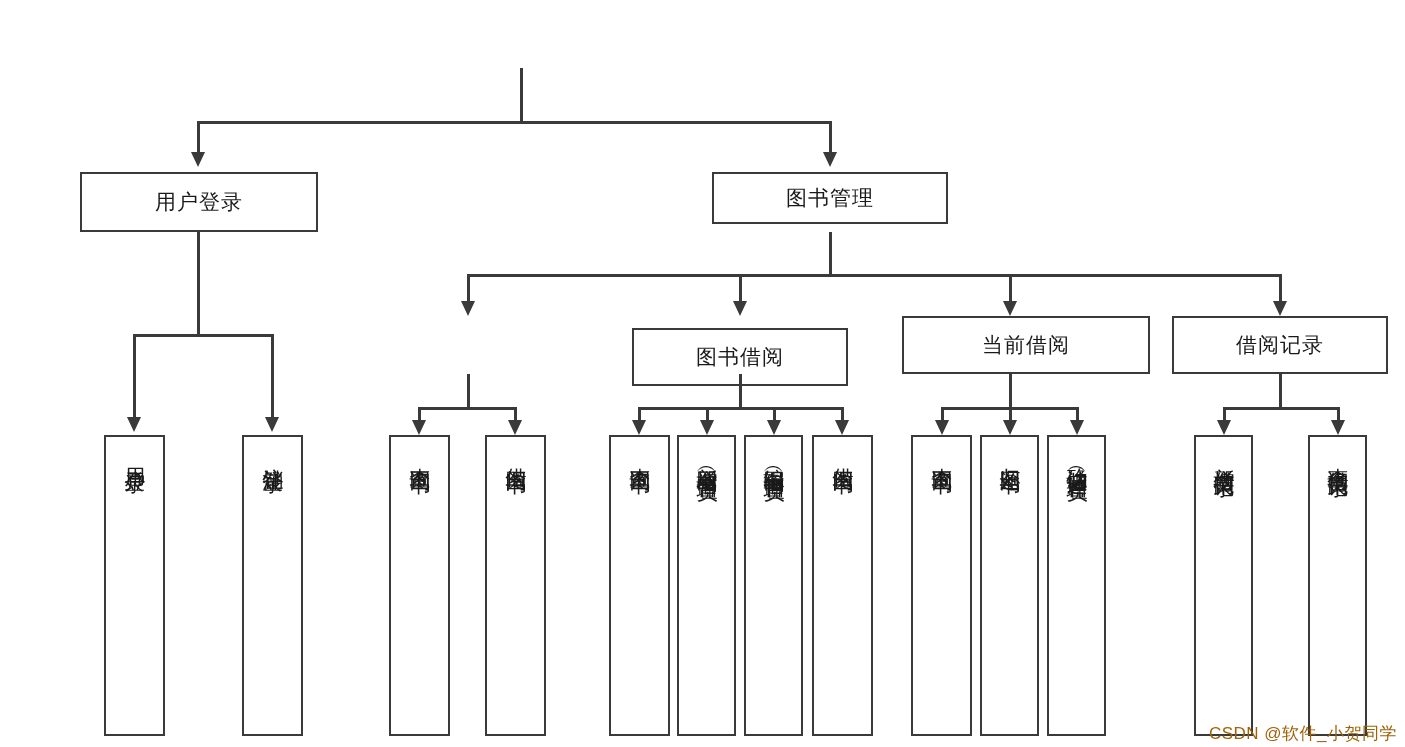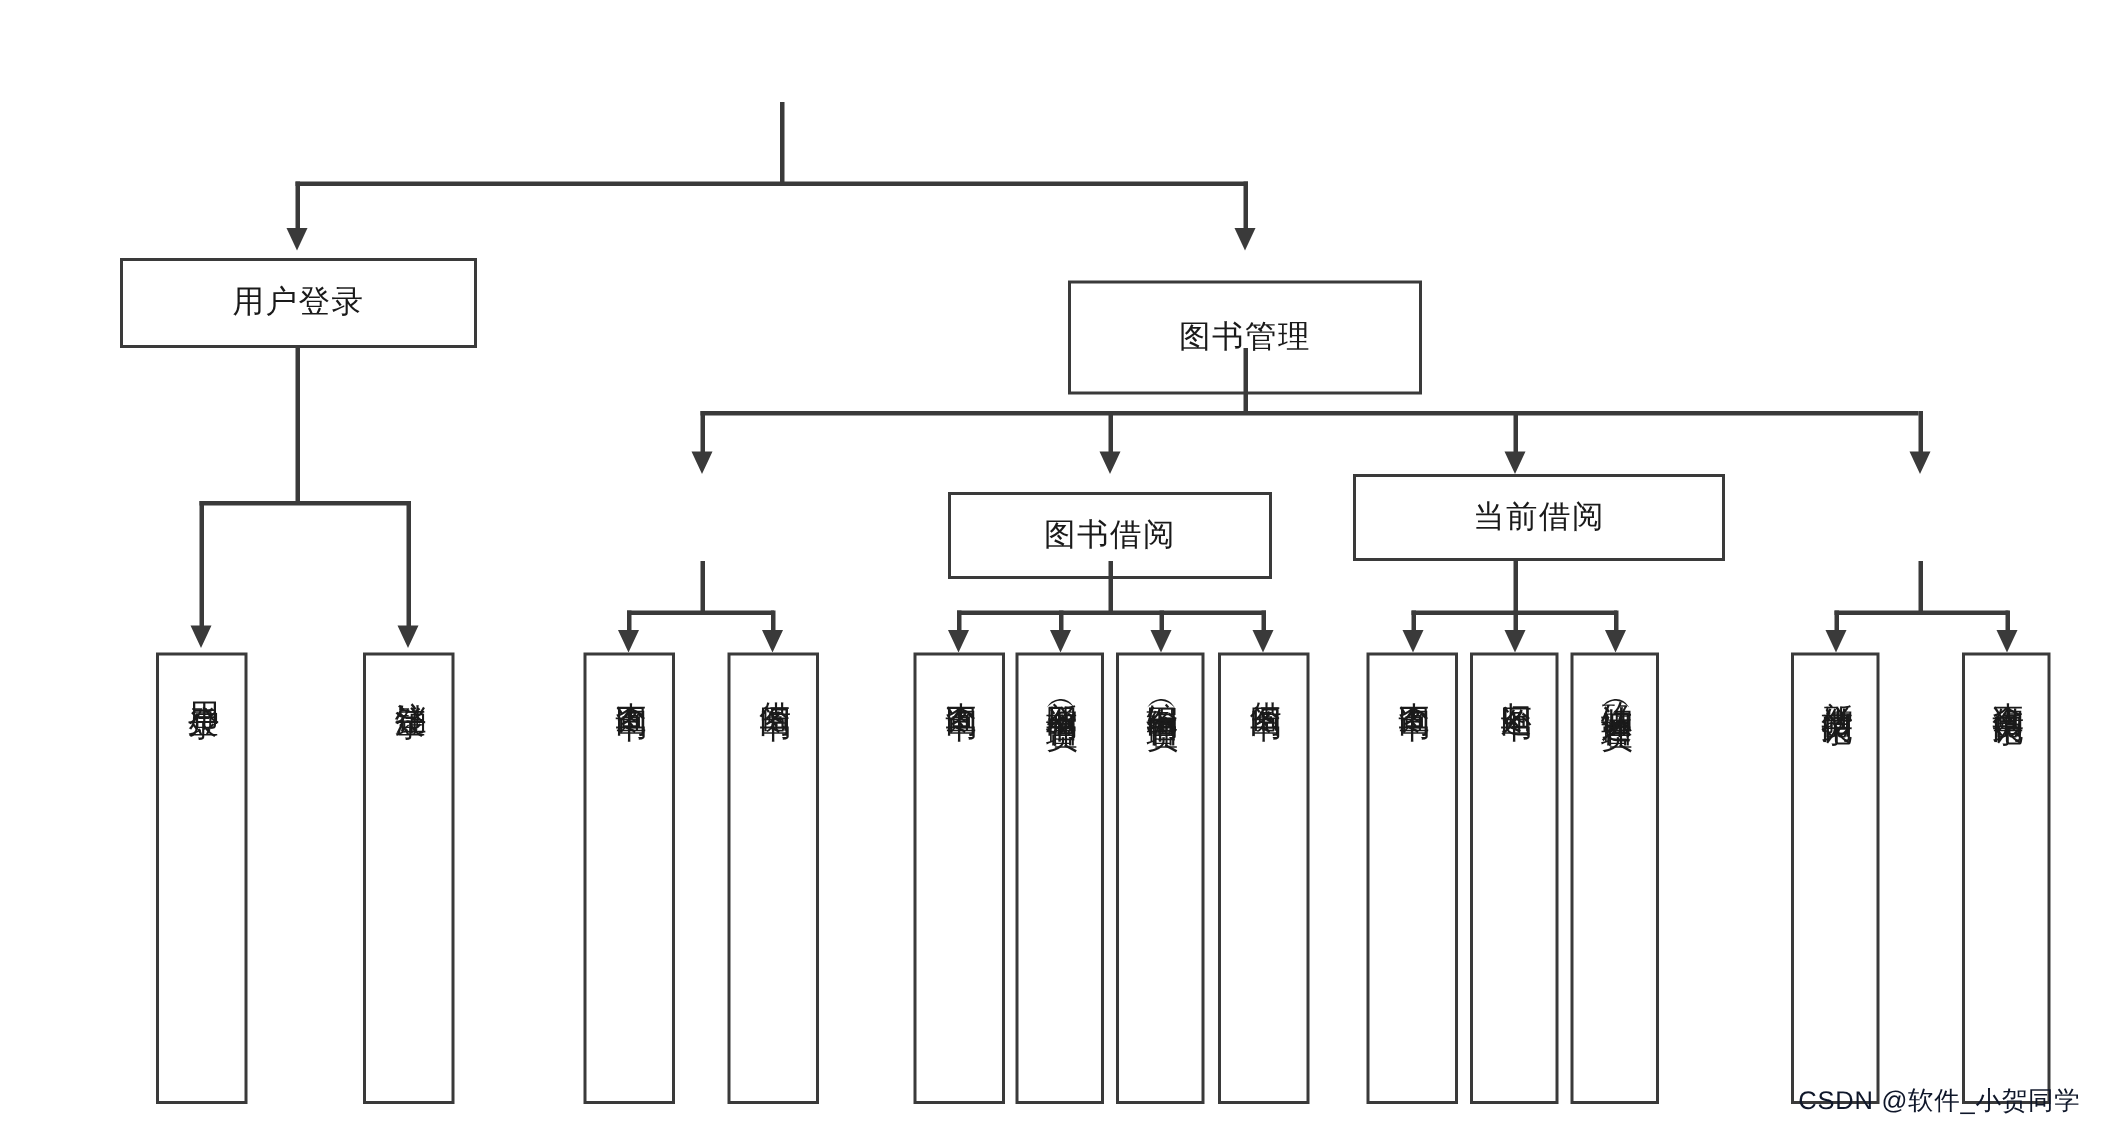--- a/index.html
+++ b/index.html
@@ -55,24 +55,24 @@
   .arrow{
     position:absolute;
     width:0;height:0;
     border-left:7px solid transparent;
     border-right:7px solid transparent;
     border-top:15px solid #3a3a3a;
   }
   
   #watermark{
     position:absolute;
-    right:18px;
+    right:8px;
     bottom:2px;
     font-size:17px;
-    color:#0f172a;
+    color:#a16207;
     letter-spacing:.5px;
     user-select:none;
     white-space:nowrap;
   }
 </style>
 </head>
 <body>
 
 <div id="canvas">
 
@@ -81,21 +81,21 @@
   <div class="edge h" style="left:197px; top:121px; width:635px;"></div>
   <div class="edge v" style="left:197px; top:121px; height:32px;"></div>
   <div class="arrow" style="left:191px; top:152px;"></div>
   <div class="edge v" style="left:829px; top:121px; height:32px;"></div>
   <div class="arrow" style="left:823px; top:152px;"></div>
 
   <div class="node h" style="left:80px;  top:172px; width:238px; height:60px;">
     <span>用户登录</span>
   </div>
 
-  <div class="node h" style="left:712px; top:172px; width:236px; height:76px;margin-top:15px;">
+  <div class="node h" style="left:712px; top:172px; width:236px; height:52px;">
     <span>图书管理</span>
   </div>
 
   <div class="edge v" style="left:197px; top:232px; height:103px;"></div>
   <div class="edge h" style="left:133px; top:334px; width:139px;"></div>
   <div class="edge v" style="left:133px; top:334px; height:84px;"></div>
   <div class="arrow" style="left:127px; top:417px;"></div>
   <div class="edge v" style="left:271px; top:334px; height:84px;"></div>
   <div class="arrow" style="left:265px; top:417px;"></div>
 
@@ -109,20 +109,23 @@
   <div class="edge v" style="left:1009px; top:274px; height:28px;"></div>
   <div class="arrow" style="left:1003px; top:301px;"></div>
   <div class="edge v" style="left:1279px; top:274px; height:28px;"></div>
   <div class="arrow" style="left:1273px; top:301px;"></div>
 
   <div class="node h" style="left:632px;  top:316px; width:216px; height:58px;margin-top:12px;">
     <span>图书借阅</span>
   </div>
   <div class="node h" style="left:902px;  top:316px; width:248px; height:58px;">
     <span>当前借阅</span>
+  </div>
+  <div class="node h" style="left:1172px; top:316px; width:216px; height:58px;">
+    <span>借阅记录</span>
   </div>
 
   <div class="edge v" style="left:467px; top:374px; height:35px;"></div>
   <div class="edge h" style="left:418px; top:407px; width:98px;"></div>
   <div class="edge v" style="left:418px; top:407px; height:14px;"></div>
   <div class="arrow" style="left:412px; top:420px;"></div>
   <div class="edge v" style="left:514px; top:407px; height:14px;"></div>
   <div class="arrow" style="left:508px; top:420px;"></div>
 
   <div class="edge v" style="left:739px; top:374px; height:35px;"></div>

